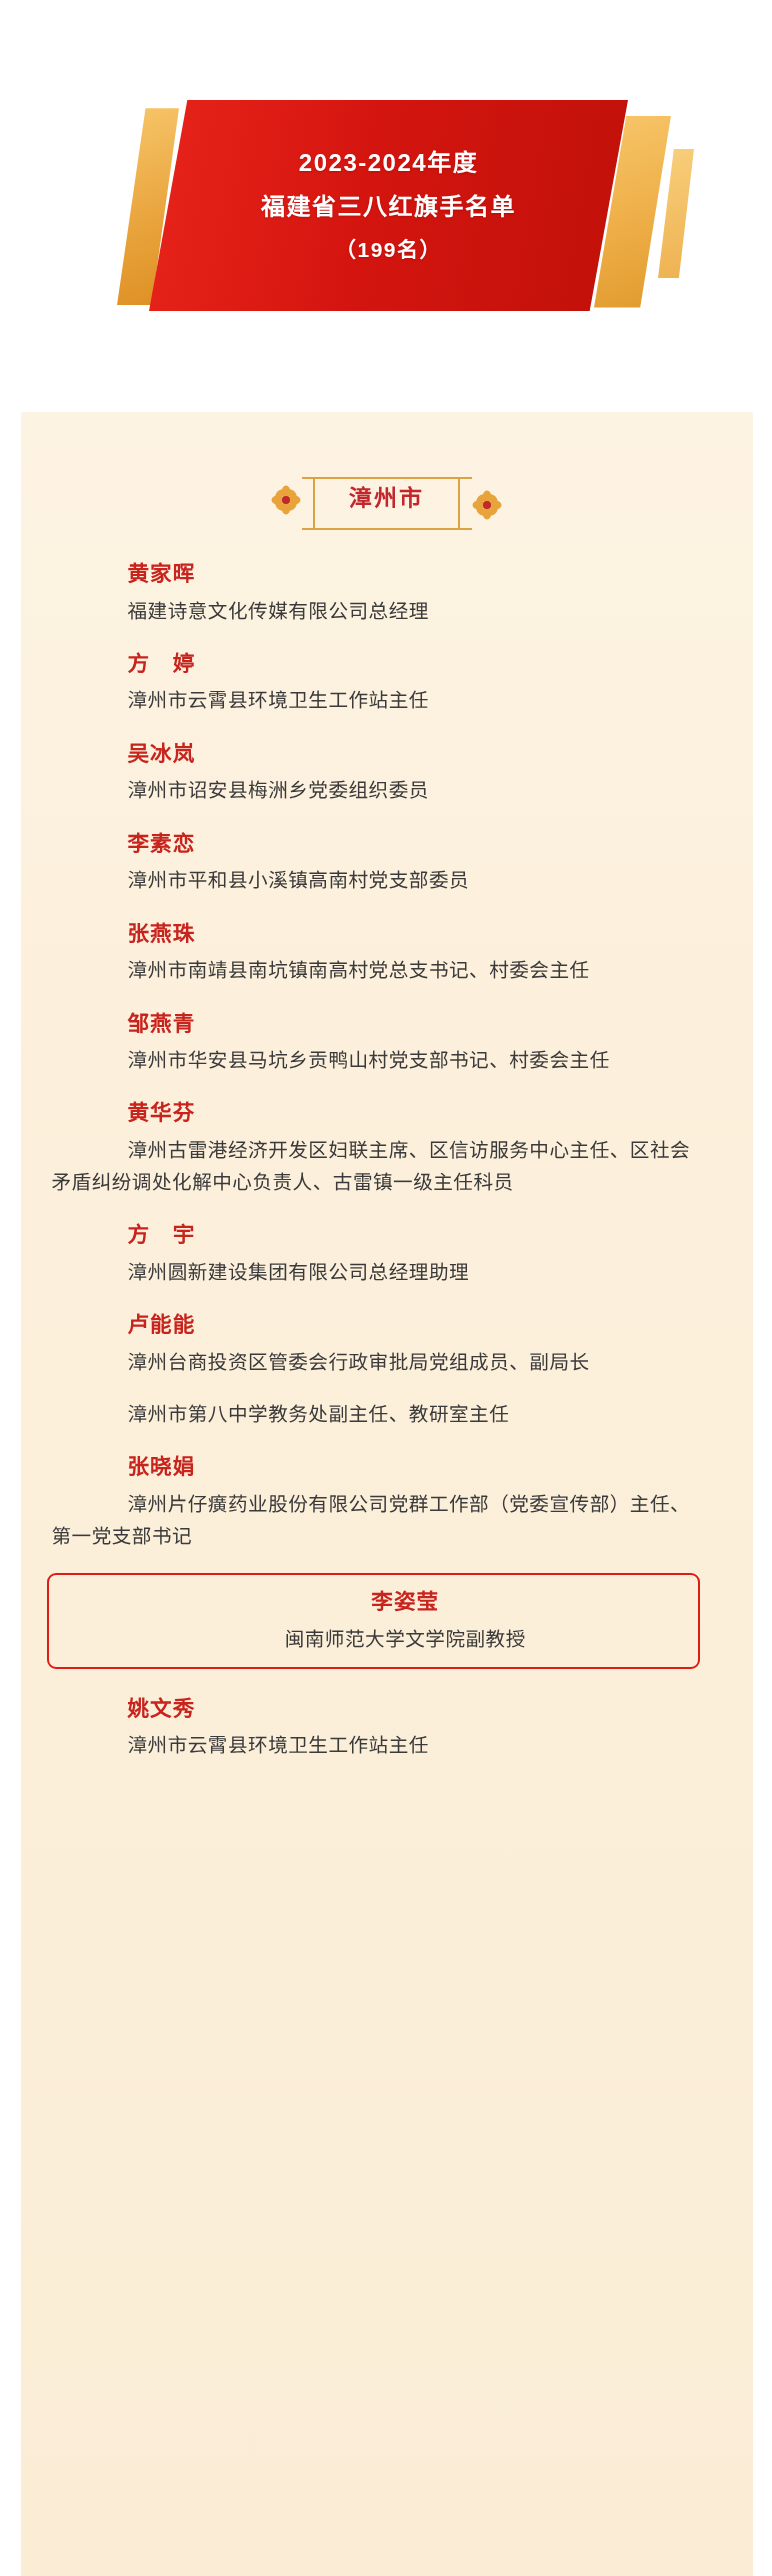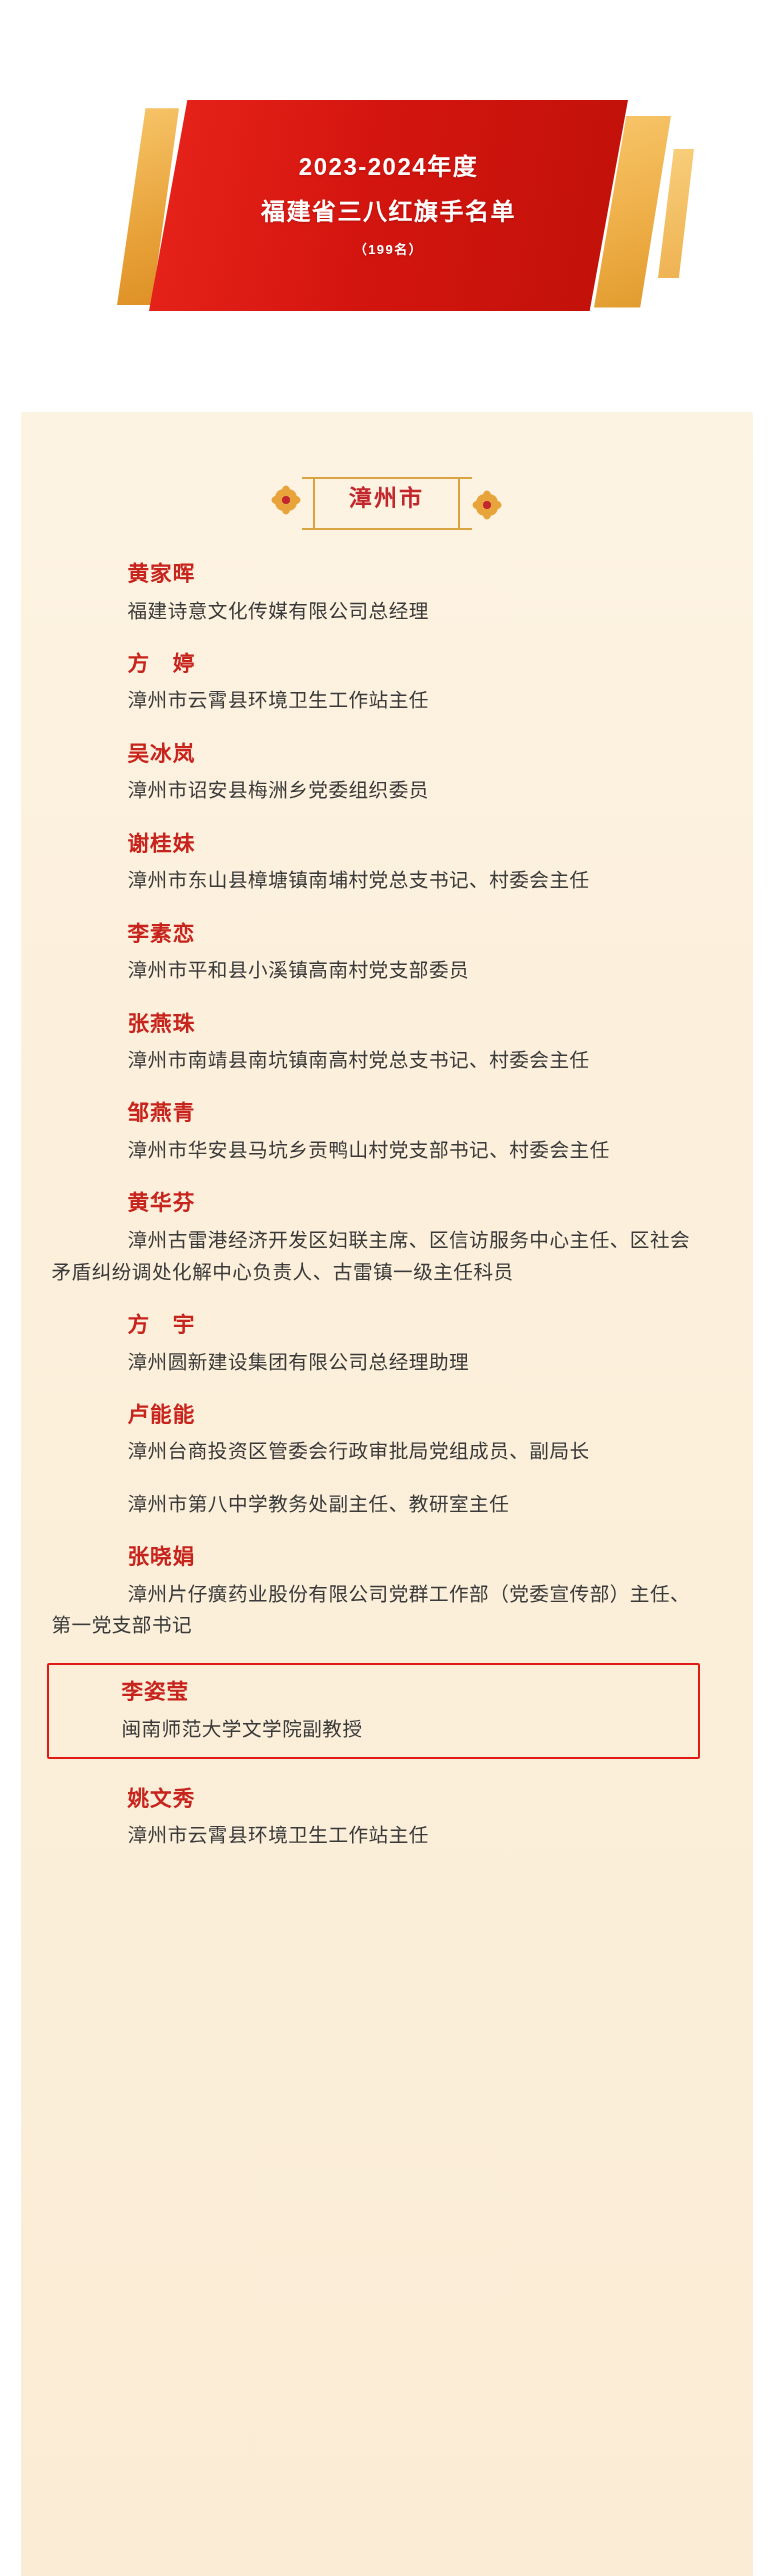--- a/index.html
+++ b/index.html
@@ -82,21 +82,21 @@
     z-index: 3;
   }
   .banner-line {
     font-size: 24px;
     font-weight: 700;
     letter-spacing: 1.5px;
     text-shadow: 0 1px 2.1px rgba(120, 10, 5, .35);
     line-height: 1.2;
   }
   .banner-line.sub {
-    font-size: 13px;
+    font-size: 21px;
   }
 
   
   .content-card {
     position: relative;
     margin: 0 auto;
     width: 732px;
     min-height: 2643px;
     background: linear-gradient(180deg, #fdf3e2 0%, #fcf0dc 25%, #fbeed8 60%, #faebd3 100%);
     border-radius: 2.1px;
@@ -180,26 +180,27 @@
     padding-left: 76px;
     text-indent: 0;
     margin: 0;
   }
   .entry-desc.hang {
     padding-left: 0;
     text-indent: 76px;
   }
   .entry.highlighted {
     border: 2.1px solid #e01b15;
-    border-radius: 2px;
+    border-radius: 9px;
     padding: 11.3px 9.3px 11.3px 0;
     margin-left: -4.1px;
     margin-right: 4.1px;
     margin-bottom: 24px;
     background: transparent;
+    text-align: center;
   }
   .entry.highlighted .entry-name { padding-left: 72px; }
   .entry.highlighted .entry-desc { padding-left: 72px; }
 </style>
 </head>
 <body>
 
 <div class="page">
 
   <div class="banner-wrap">
@@ -261,24 +262,20 @@
         </div>
         <div class="entry">
           <div class="entry-name">方　婷</div>
           <div class="entry-desc">漳州市云霄县环境卫生工作站主任</div>
         </div>
         <div class="entry">
           <div class="entry-name">吴冰岚</div>
           <div class="entry-desc">漳州市诏安县梅洲乡党委组织委员</div>
         </div>
         <div class="entry">
-          <div class="entry-name">谢桂妹</div>
-          <div class="entry-desc hang">漳州市东山县樟塘镇南埔村党总支书记、村委会主任</div>
-        </div>
-        <div class="entry">
           <div class="entry-name">李素恋</div>
           <div class="entry-desc">漳州市平和县小溪镇高南村党支部委员</div>
         </div>
         <div class="entry">
           <div class="entry-name">张燕珠</div>
           <div class="entry-desc hang">漳州市南靖县南坑镇南高村党总支书记、村委会主任</div>
         </div>
         <div class="entry">
           <div class="entry-name">邹燕青</div>
           <div class="entry-desc hang">漳州市华安县马坑乡贡鸭山村党支部书记、村委会主任</div>

